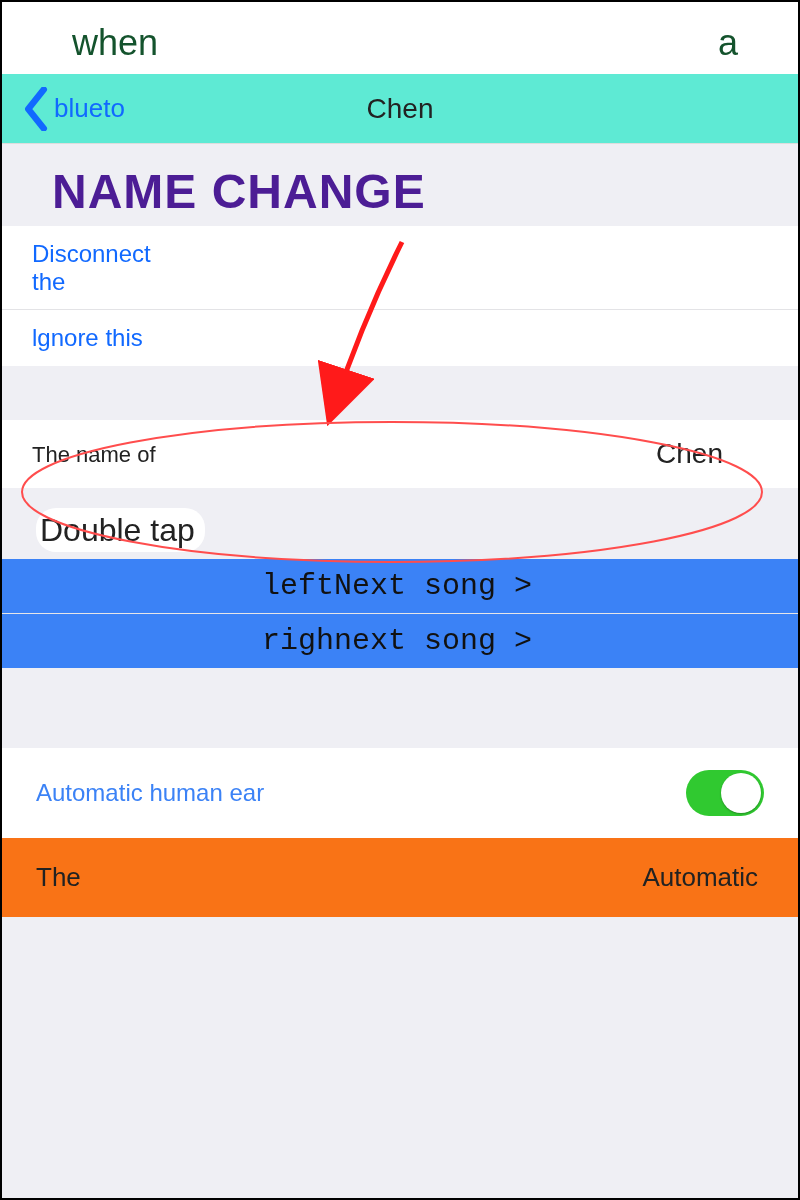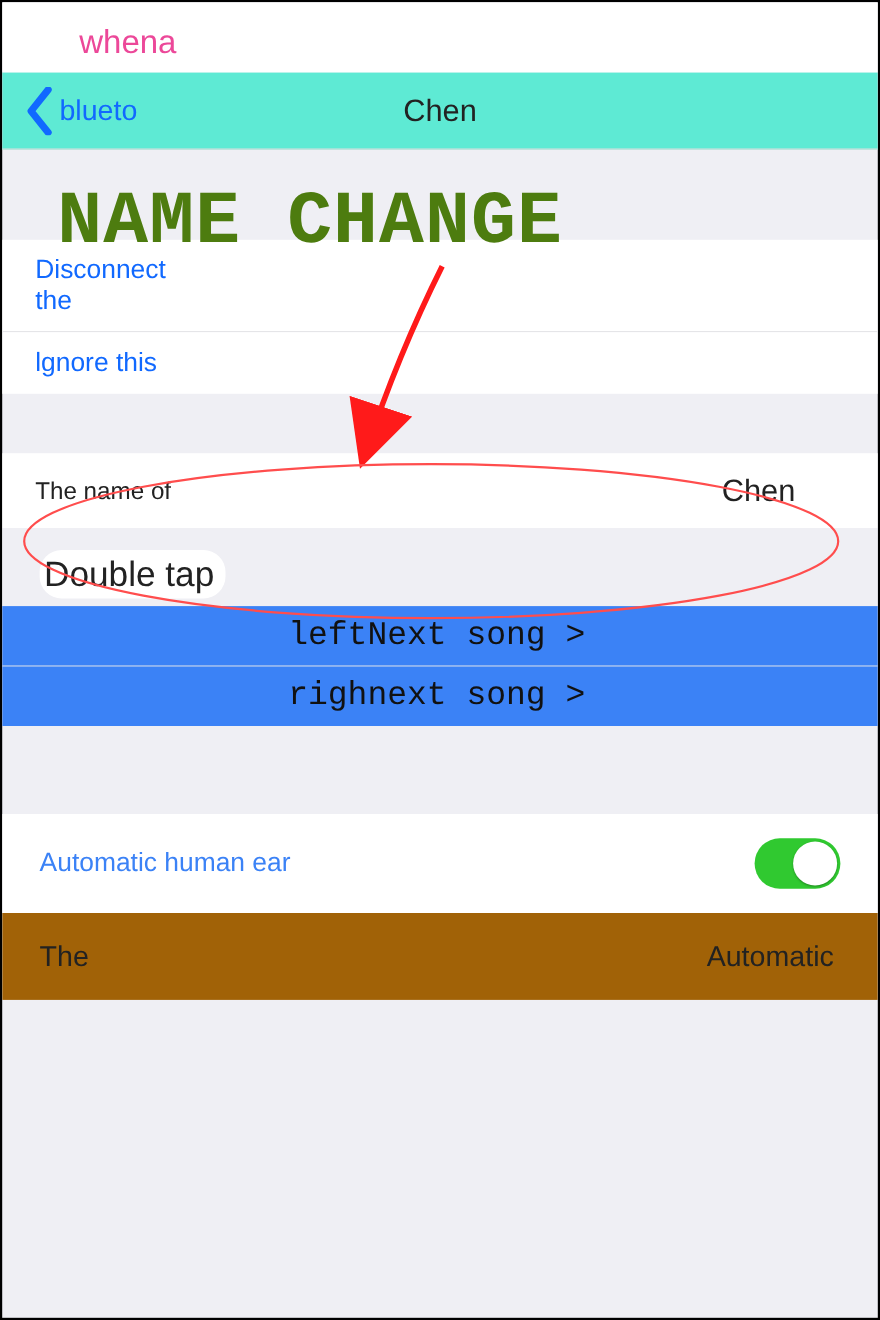--- a/index.html
+++ b/index.html
@@ -7,48 +7,48 @@
   .screen {
     width: 796px;
     height: 1196px;
     margin: 2px;
     background: #efeff4;
     position: relative;
     overflow: hidden;
   }
   .white-block { background: #fff; }
   .top-row {
-    display:flex; align-items:flex-start;
+    display:flex; justify-content:space-between; align-items:flex-start;
     padding: 20px 60px 10px 70px;
     background:#fff;
-    font-size: 30px;
-    color:#ec4899;
+    font-size: 36px;
+    color:#14532d;
   }
   .nav-bar {
     background:#5eead4;
     position: relative;
     height: 70px;
     border-bottom: 1px solid #ddd;
     display:flex;
     align-items:center;
   }
   .back-wrap { display:flex; align-items:center; padding-left: 20px; }
   .back-icon svg { width: 28px; height: 44px; display:block; }
   .back-label { color:#1169ff; font-size: 26px; margin-left: 4px; }
   .nav-title {
     position:absolute; left:0; right:0; text-align:center;
     font-size: 28px; color:#222; pointer-events:none;
   }
   .overlay-title {
     position:absolute;
     left: 50px; top: 162px;
-    color:#4d7c0f;
+    color:#4c1d95;
     font-weight: 800;
-    font-size: 68px;
-    font-family: Liberation Mono, monospace;
+    font-size: 48px;
+    font-family: Liberation Sans, sans-serif;
     letter-spacing: 1px;
     pointer-events:none;
   }
   .arrow-svg { position:absolute; left:300px; top:230px; pointer-events:none; }
   .ellipse-svg { position:absolute; left:0; top:410px; pointer-events:none; }
   .group1 { margin-top: 82px; }
   .list-row {
     background:#fff;
     padding: 14px 30px;
     font-size: 24px;
@@ -92,21 +92,21 @@
     position:absolute; right:3px; top:3px; width:40px; height:40px; border-radius:50%;
     background:#fff; box-shadow:0 1px 2px rgba(0,0,0,.3);
   }
   .footer-desc {
     padding: 14px 34px 30px 34px;
     font-size:22px; color:#333; line-height:1.35;
     background:#efeff4;
   }
   .redact { display:inline-block; background:#444; color:#444; border-radius:2px; filter:blur(1px); }
   .bottom-row {
-    background:#a16207;
+    background:#f97316;
     display:flex; justify-content:space-between; align-items:center;
     padding: 24px 40px 24px 34px;
     font-size:26px; color:#222;
   }
 </style>
 </head>
 <body>
 
 <div class="screen">
 

